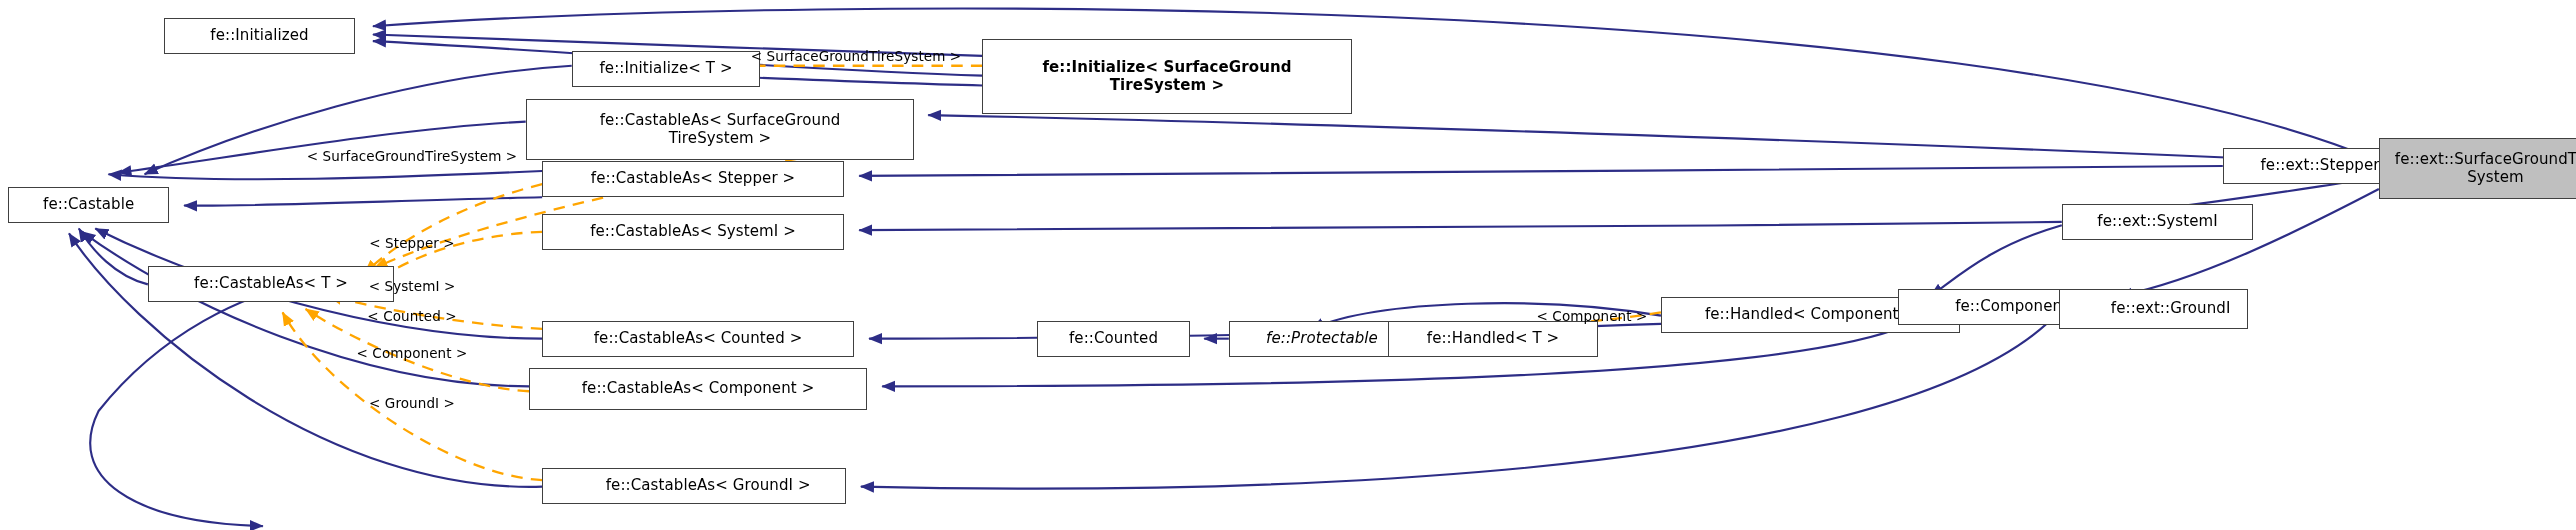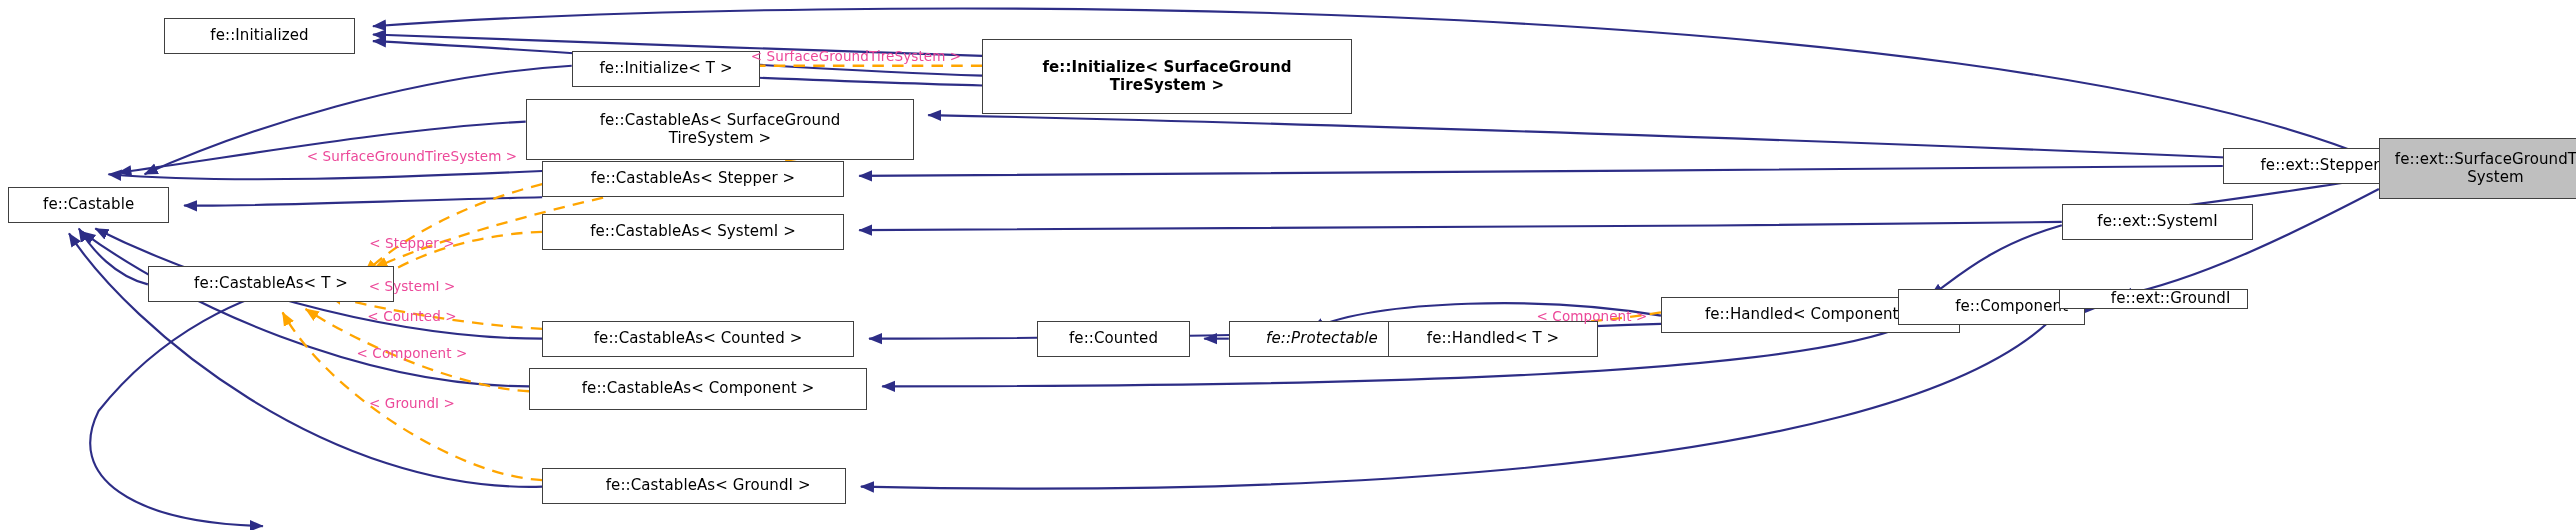--- a/index.html
+++ b/index.html
@@ -27,21 +27,21 @@
     white-space:pre-line;
     padding:1.9px 5.7px;
     letter-spacing:0.1px;
   }
   .node.highlight{
     background:#bfbfbf;
     border-color:#404040;
   }
   .edge-label{
     position:absolute;
-    color:#ec4899;
+    color:#000000;
     background:transparent;
     white-space:nowrap;
     transform:translate(-50%,-50%);
     letter-spacing:0.1px;
   }
 </style>
 </head>
 <body>
 
 <div id="graph">
@@ -126,21 +126,21 @@
       <div class="node" style="left: 542px; top: 321px; width: 312px; height: 36px; font-size: 15px;"><span>fe::CastableAs&lt; Counted &gt;</span></div>
       <div class="node" style="left: 529px; top: 368px; width: 338px; height: 42px; font-size: 15px;"><span>fe::CastableAs&lt; Component &gt;</span></div>
       <div class="node" style="left: 542px; top: 468px; width: 304px; height: 36px; font-size: 15px; padding-left: 34px;"><span>fe::CastableAs&lt; GroundI &gt;</span></div>
       <div class="node" style="left: 1037px; top: 321px; width: 153px; height: 36px; font-size: 15px;"><span>fe::Counted</span></div>
       <div class="node" style="left: 1229px; top: 321px; width: 186px; height: 36px; font-size: 15px; font-style: italic;"><span>fe::Protectable</span></div>
       <div class="node" style="left: 1388px; top: 321px; width: 210px; height: 36px; font-size: 15px;"><span>fe::Handled&lt; T &gt;</span></div>
       <div class="node" style="left: 1661px; top: 297px; width: 299px; height: 36px; font-size: 15px;"><span>fe::Handled&lt; Component &gt;</span></div>
       <div class="node" style="left: 1898px; top: 289px; width: 187px; height: 36px; font-size: 15px; padding-left: 46px;"><span>fe::Component</span></div>
       <div class="node" style="left: 2223px; top: 148px; width: 194px; height: 36px; font-size: 15px;"><span>fe::ext::Stepper</span></div>
       <div class="node" style="left: 2062px; top: 204px; width: 191px; height: 36px; font-size: 15px;"><span>fe::ext::SystemI</span></div>
-      <div class="node" style="left: 2059px; top: 289px; width: 189px; height: 20px; font-size: 15px; padding-left: 40px;"><span>fe::ext::GroundI</span></div>
+      <div class="node" style="left: 2059px; top: 289px; width: 189px; height: 40px; font-size: 15px; padding-left: 40px;"><span>fe::ext::GroundI</span></div>
       <div class="node highlight" style="left: 2379px; top: 138px; width: 233px; height: 61px; font-size: 15px;"><span>fe::ext::SurfaceGroundTire
 System</span></div>
     </div>
   <div id="labels-layer">
       <div class="edge-label" style="left: 856px; top: 56px; font-size: 13.5px;">&lt; SurfaceGroundTireSystem &gt;</div>
       <div class="edge-label" style="left: 412px; top: 156px; font-size: 13.5px;">&lt; SurfaceGroundTireSystem &gt;</div>
       <div class="edge-label" style="left: 412px; top: 243px; font-size: 13.5px;">&lt; Stepper &gt;</div>
       <div class="edge-label" style="left: 412px; top: 286px; font-size: 13.5px;">&lt; SystemI &gt;</div>
       <div class="edge-label" style="left: 412px; top: 316px; font-size: 13.5px;">&lt; Counted &gt;</div>
       <div class="edge-label" style="left: 412px; top: 353px; font-size: 13.5px;">&lt; Component &gt;</div>

